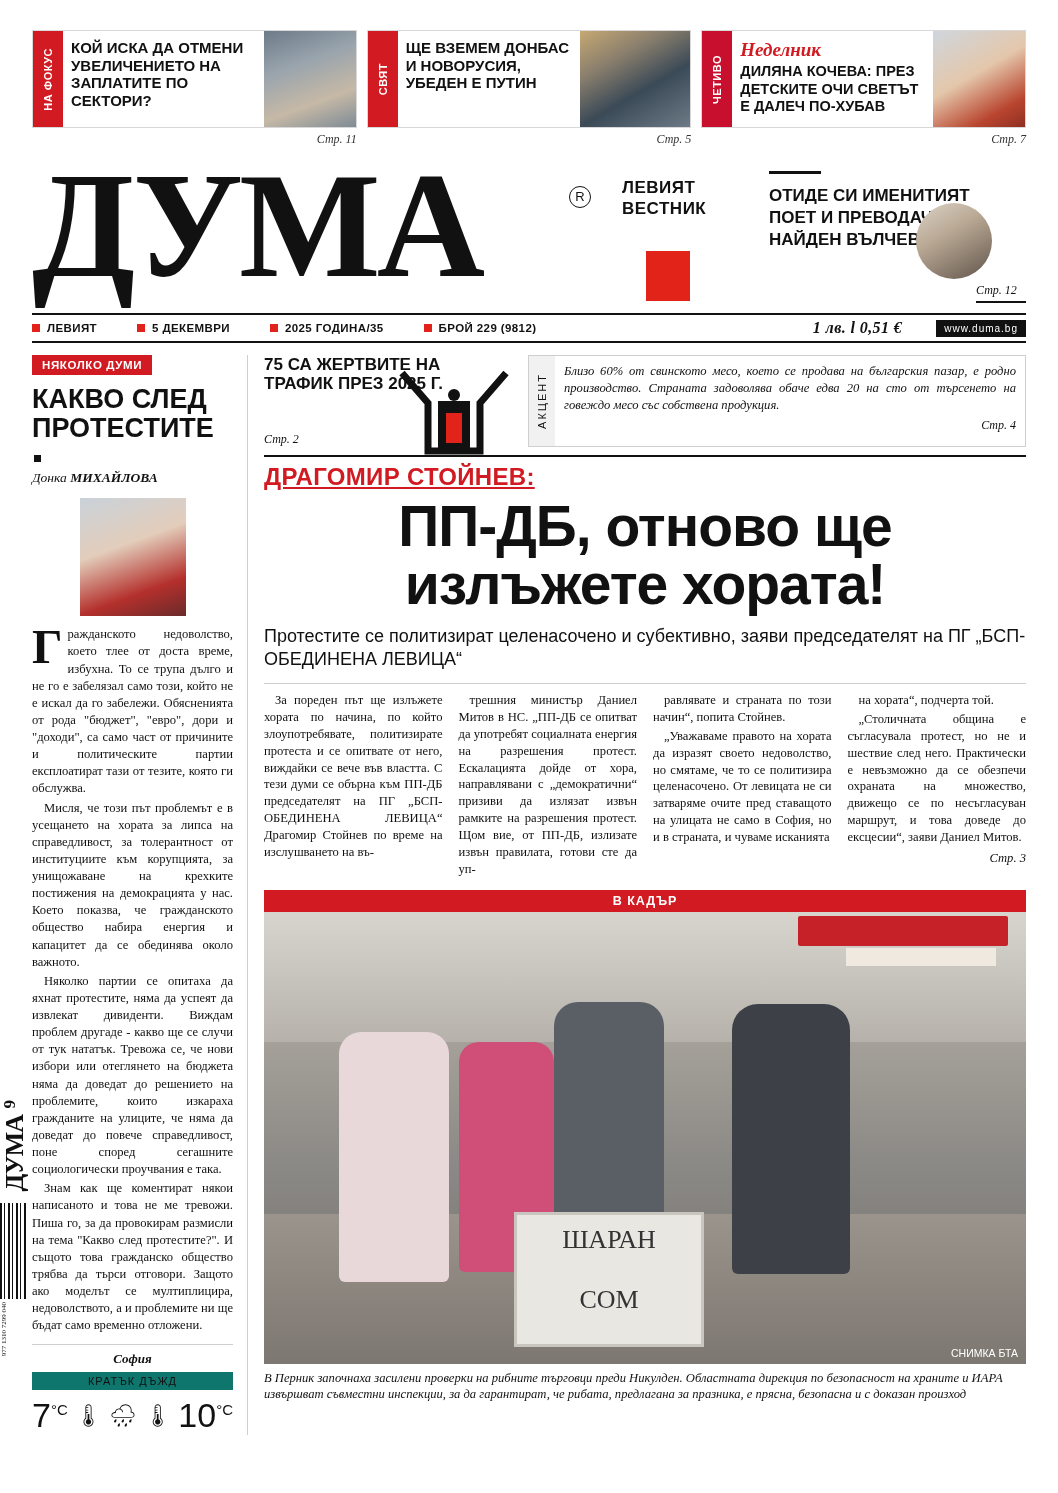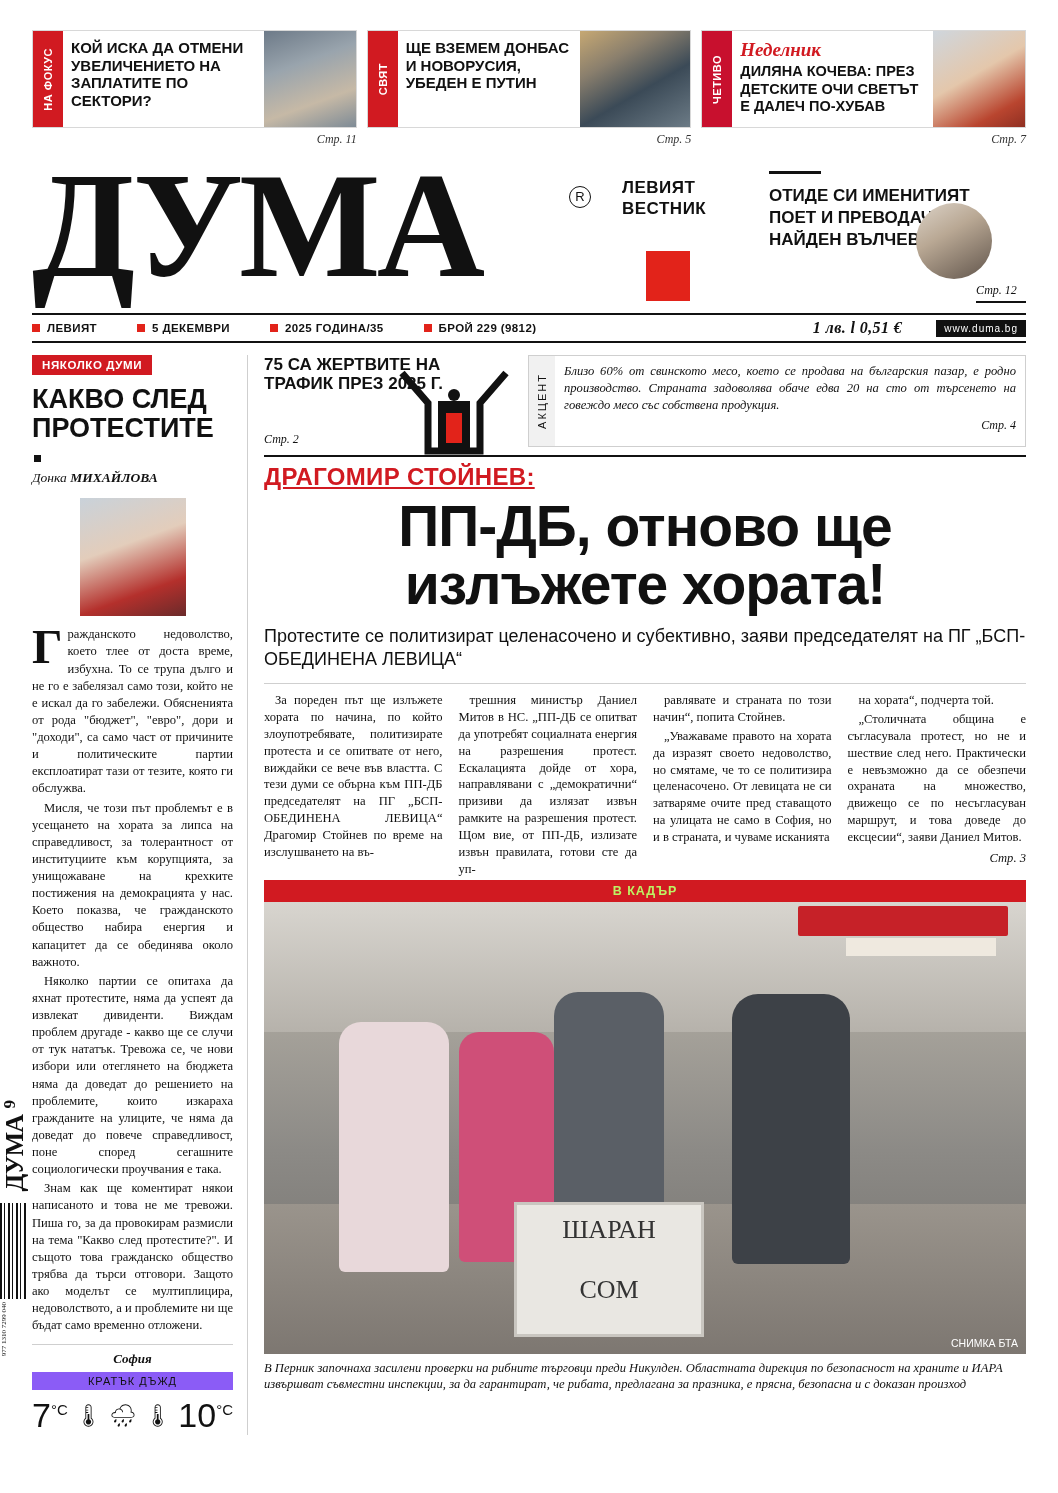--- a/index.html
+++ b/index.html
@@ -85,21 +85,21 @@
   .op-author { font-style:italic; font-size:13.5px; }
   .op-author b { font-style:italic; }
   .op-photo { width:106px;height:118px; margin:12px auto 10px; background:linear-gradient(160deg,#c9d2da 0%,#e3cdbb 40%,#b4302c 75%,#6a2a2a 100%); }
   .op-body { font-size:12.6px; line-height:1.36; text-align:justify; hyphens:auto; }
   .op-body p { margin:0 0 2px; text-indent:12px;}
   .dropcap { float:left; font-size:48px; line-height:38px; font-weight:bold; padding:2px 5px 0 0; font-family:"Liberation Serif",serif;}
 
   
   .wx { margin-top:10px; border-top:1px solid #cfcfcf; padding-top:6px; text-align:center; }
   .wx .city { font-style:italic; font-weight:bold; font-size:13px; }
-  .wx .cond { background:#8b5cf6; font-family:"Liberation Sans",sans-serif; font-size:11px; letter-spacing:1px; padding:3px 0; margin-top:5px;}
+  .wx .cond { background:#0f766e; font-family:"Liberation Sans",sans-serif; font-size:11px; letter-spacing:1px; padding:3px 0; margin-top:5px;}
   .wx .row { display:flex; align-items:center; justify-content:space-between; margin-top:6px; }
   .wx .temp { font-size:34px; font-family:"Liberation Sans",sans-serif; font-weight:300;}
   .wx .temp sup { font-size:15px; }
   .wx .ico { font-size:22px; }
 
   
   .side-strip { position:absolute; left:0; top:1100px; width:32px; }
   .side-strip .vtxt { writing-mode:vertical-rl; transform:rotate(180deg); font-family:"Liberation Serif",serif;
      font-weight:bold; font-size:26px; letter-spacing:-1px; }
   .side-strip .num { writing-mode:vertical-rl; transform:rotate(180deg); font-size:17px; font-weight:bold; margin-bottom:6px;}
@@ -128,22 +128,22 @@
   .lead-name { color:#d11a21; font-family:"Liberation Sans",sans-serif; font-weight:bold; font-size:24px; letter-spacing:.3px;text-decoration:underline;}
   .lead-head { font-family:"Liberation Sans",sans-serif; font-weight:bold; font-size:57px; line-height:1.02;
      text-align:center; margin:6px 0 2px; letter-spacing:-1px;}
   .lead-sub { font-family:"Liberation Sans",sans-serif; font-size:18px; line-height:1.28; margin-top:12px; }
   .lead-cols { display:flex; gap:16px; margin-top:12px; border-top:1px solid #cfcfcf; padding-top:8px;}
   .lead-cols .c { flex:1; font-size:12.6px; line-height:1.34; text-align:justify; }
   .lead-cols .c p { margin:0 0 2px; text-indent:11px; }
   .lead-cols .c .pg { text-align:right; font-style:italic; text-indent:0; margin-top:4px;}
 
   
-  .kadar-bar { background:#d11a21; color:#bef264; text-align:center; font-family:"Liberation Sans",sans-serif;
-     font-weight:bold; font-size:12.5px; padding:4px 16px; letter-spacing:1px; }
+  .kadar-bar { background:#d11a21; color:#ffffff; text-align:center; font-family:"Liberation Sans",sans-serif;
+     font-weight:bold; font-size:12.5px; padding:4px 16px; letter-spacing:1px; margin-top:10px;}
   .kadar-photo { height:452px; position:relative; overflow:hidden;
      background:linear-gradient(180deg,#b9bec2 0%,#a8a49c 25%,#8c8a86 55%,#6f6c68 100%); }
   .kadar-credit { position:absolute; right:8px; bottom:5px; color:#fff; font-size:10.5px; font-family:"Liberation Sans",sans-serif;margin-left:40px;}
   .kadar-cap { font-style:italic; font-size:12.6px; line-height:1.32; margin-top:6px; }
 
   
   .ph { position:absolute; }
   .shop { left:0; top:0; width:100%; height:130px; background:linear-gradient(180deg,#d8d5cf,#b6b2ab); }
   .shopsign { right:18px; top:4px; width:210px; height:30px; background:#c62128; border-radius:2px; }
   .shopsign2 { right:30px; top:36px; width:150px; height:18px; background:#efe9df;}

